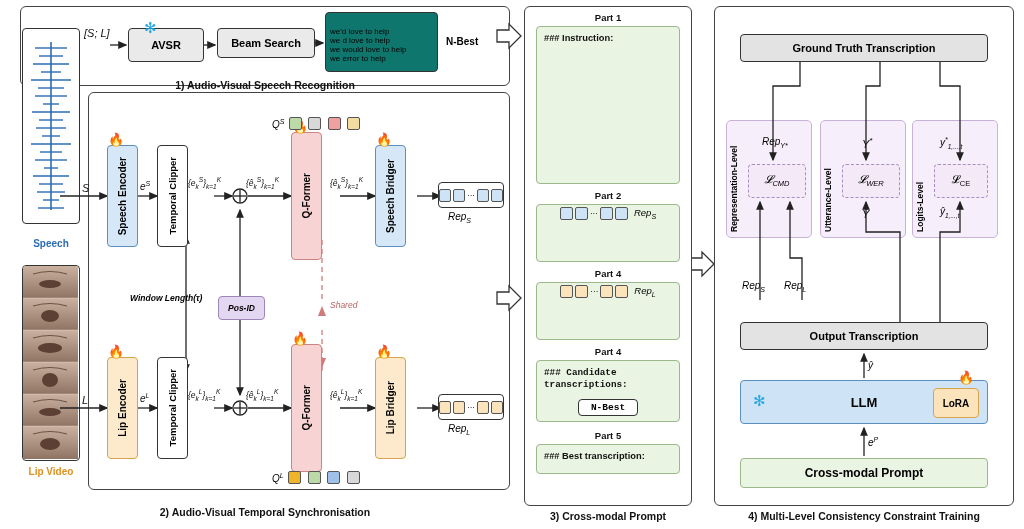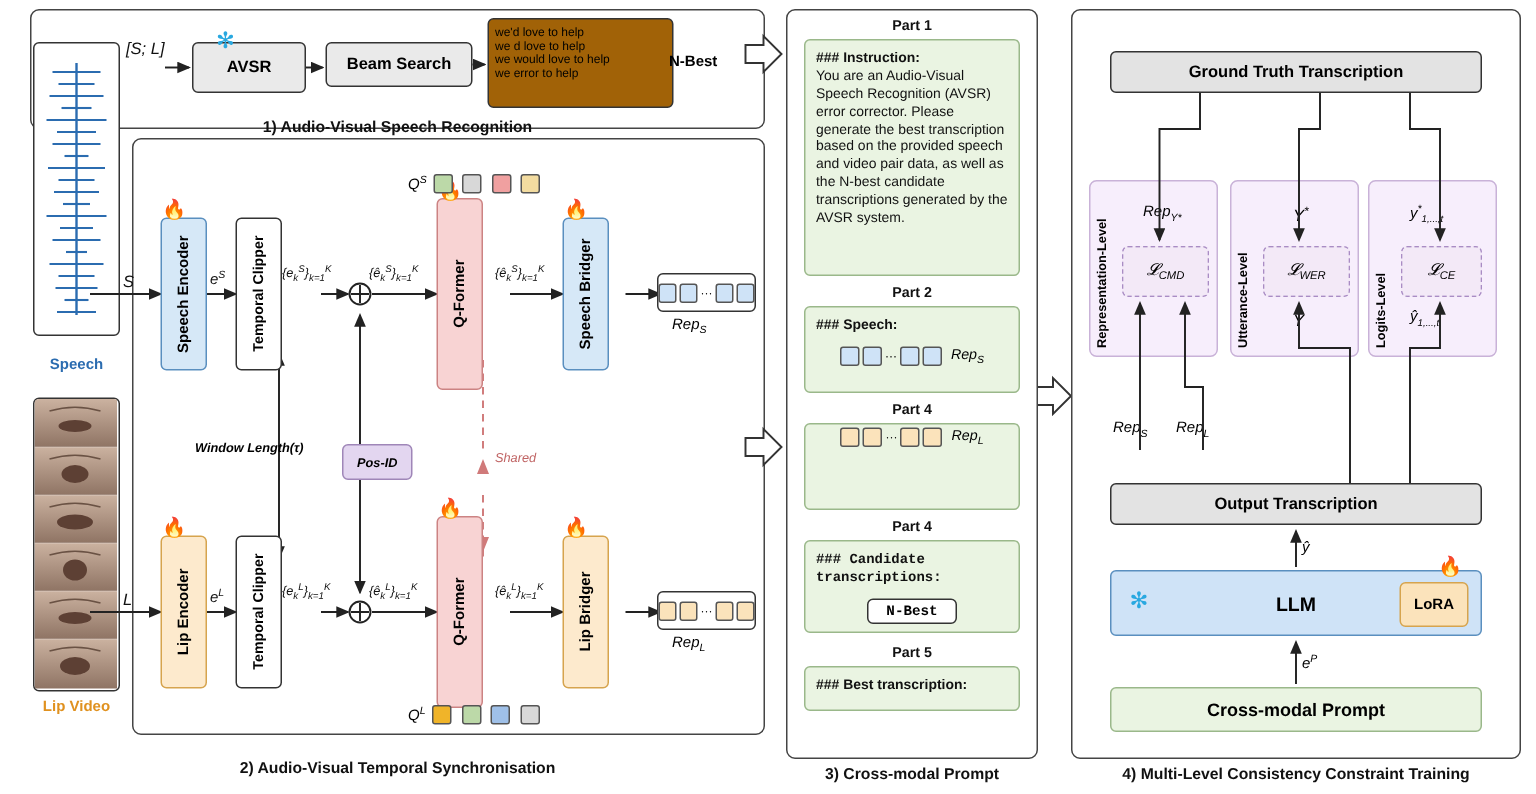--- a/index.html
+++ b/index.html
@@ -107,21 +107,21 @@
 <div class="abs" style="left:12px;top:466px;width:78px;text-align:center;font-size:10px;font-weight:bold;color:#e0911f;">Lip Video</div>
 
 <div class="abs lbl" style="left:84px;top:27px;font-size:11px;font-style:italic;">[S; L]</div>
 <div class="box abs ctr" style="left:128px;top:28px;width:76px;height:34px;background:#eaeaea;">
   <span style="font-size:11px;font-weight:bold;">AVSR</span>
 </div>
 <div class="abs snow" style="left:144px;top:20px;">✻</div>
 <div class="box abs ctr" style="left:217px;top:28px;width:98px;height:30px;background:#eaeaea;">
   <span style="font-size:11px;font-weight:bold;">Beam Search</span>
 </div>
-<div class="box abs" style="left:325px;top:12px;width:124px;height:60px;background:#a16207;padding:4px 4px;">
+<div class="box abs" style="left:325px;top:12px;width:113px;height:60px;background:#0f766e;padding:14px 4px;">
   <div class="small">we'd love to help</div>
   <div class="small">we d love to help</div>
   <div class="small">we would love to help</div>
   <div class="small">we error to help</div>
 </div>
 <div class="abs" style="left:446px;top:36px;font-size:10px;font-weight:bold;">N-Best</div>
 
 <svg width="1024" height="529">
   <defs>
     <marker id="ah" markerWidth="7" markerHeight="7" refX="6" refY="3" orient="auto">
@@ -207,21 +207,21 @@
 <div class="box abs ctr" style="left:291px;top:344px;width:31px;height:128px;background:#f8d3d3;border-color:#cc8383;">
   <span class="vert" style="font-size:10px;font-weight:bold;">Q-Former</span>
 </div>
 <div class="abs flame" style="left:292px;top:332px;">🔥</div>
 
 <div class="box abs ctr" style="left:375px;top:357px;width:31px;height:102px;background:#fdeacd;border-color:#d6a44e;">
   <span class="vert" style="font-size:10px;font-weight:bold;">Lip Bridger</span>
 </div>
 <div class="abs flame" style="left:376px;top:345px;">🔥</div>
 
-<div class="abs ctr" style="left:228px;top:296px;width:45px;height:22px;background:#e3d6f0;border:1.4px solid #9f86b8;border-radius:4px;">
+<div class="abs ctr" style="left:218px;top:296px;width:45px;height:22px;background:#e3d6f0;border:1.4px solid #9f86b8;border-radius:4px;">
   <span style="font-size:8.5px;font-weight:bold;font-style:italic;">Pos-ID</span>
 </div>
 <div class="abs" style="left:130px;top:293px;font-size:8.5px;font-weight:bold;font-style:italic;">Window Length(τ)</div>
 <div class="abs" style="left:330px;top:300px;font-size:8.5px;font-style:italic;color:#c06464;">Shared</div>
 
 <div class="abs lbl" style="left:82px;top:182px;font-size:11px;font-style:italic;"><span>S</span></div>
 <div class="abs lbl" style="left:82px;top:394px;font-size:11px;font-style:italic;"><span>L</span></div>
 <div class="abs lbl" style="left:140px;top:180px;font-size:10px;font-style:italic;">e<sup style="font-size:7px;">S</sup></div>
 <div class="abs lbl" style="left:140px;top:392px;font-size:10px;font-style:italic;">e<sup style="font-size:7px;">L</sup></div>
 <div class="abs lbl" style="left:188px;top:176px;font-size:8.5px;font-style:italic;">{e<sub style="font-size:6.5px;">k</sub><sup style="font-size:6.5px;">S</sup>}<sub style="font-size:6.5px;">k=1</sub><sup style="font-size:6.5px;">K</sup></div>
@@ -277,27 +277,25 @@
   </g>
 </svg>
 
 <div class="panel abs" style="left:524px;top:6px;width:168px;height:500px;"></div>
 <div class="abs cap" style="left:524px;top:510px;width:168px;">3) Cross-modal Prompt</div>
 
 <div class="abs partcap" style="left:524px;top:12px;width:168px;">Part 1</div>
 <div class="greenbox abs" style="left:536px;top:26px;width:144px;height:158px;">
   <div class="codetxt">
     <div style="font-weight:bold;">### Instruction:</div>
-    <div>You are an Audio-Visual Speech Recognition (AVSR) error corrector. Please generate the best transcription based on the provided speech and video pair data, as well as the N-best candidate transcriptions generated by the AVSR system.</div>
   </div>
 </div>
 
 <div class="abs partcap" style="left:524px;top:190px;width:168px;">Part 2</div>
 <div class="greenbox abs" style="left:536px;top:204px;width:144px;height:58px;">
-  <div class="codetxt" style="font-weight:bold;">### Speech:</div>
   <div style="display:flex;align-items:center;justify-content:center;gap:2px;margin-top:2px;">
     <span class="sq" style="background:#cfe3f7;margin:0;"></span>
     <span class="sq" style="background:#cfe3f7;margin:0;"></span>
     <span style="font-size:8px;">···</span>
     <span class="sq" style="background:#cfe3f7;margin:0;"></span>
     <span class="sq" style="background:#cfe3f7;margin:0;"></span>
     <span style="font-size:9.5px;font-style:italic;margin-left:4px;">Rep<sub style="font-size:7px;">S</sub></span>
   </div>
 </div>
 
@@ -341,21 +339,21 @@
 
 <div class="lavender abs" style="left:820px;top:120px;width:86px;height:118px;"></div>
 <div class="abs vert" style="left:823px;top:126px;height:106px;font-size:8.5px;font-weight:bold;">Utterance-Level</div>
 <div class="dashedbox abs ctr" style="left:842px;top:164px;width:58px;height:34px;">
   <span style="font-size:11px;font-style:italic;">𝓛<sub style="font-size:7.5px;">WER</sub></span>
 </div>
 
 <div class="lavender abs" style="left:912px;top:120px;width:86px;height:118px;"></div>
 <div class="abs vert" style="left:915px;top:126px;height:106px;font-size:8.5px;font-weight:bold;">Logits-Level</div>
 <div class="dashedbox abs ctr" style="left:934px;top:164px;width:54px;height:34px;">
-  <span style="font-size:11px;font-style:italic;">𝓛<sub style="font-size:7.5px;">CE</sub></span>
+  <span style="font-size:11px;">𝓛<sub style="font-size:7.5px;">CE</sub></span>
 </div>
 
 <div class="abs" style="left:762px;top:136px;font-size:10px;font-style:italic;">Rep<sub style="font-size:7px;">Y*</sub></div>
 <div class="abs" style="left:862px;top:136px;font-size:11px;font-style:italic;">Y<sup style="font-size:8px;">*</sup></div>
 <div class="abs" style="left:940px;top:136px;font-size:10px;font-style:italic;">y<sup style="font-size:7px;">*</sup><sub style="font-size:6.5px;">1,...,t</sub></div>
 <div class="abs" style="left:940px;top:206px;font-size:10px;font-style:italic;">ŷ<sub style="font-size:6.5px;">1,...,t</sub></div>
 <div class="abs" style="left:862px;top:208px;font-size:11px;font-style:italic;">Ŷ</div>
 <div class="abs" style="left:742px;top:280px;font-size:10px;font-style:italic;">Rep<sub style="font-size:7px;">S</sub></div>
 <div class="abs" style="left:784px;top:280px;font-size:10px;font-style:italic;">Rep<sub style="font-size:7px;">L</sub></div>
 

